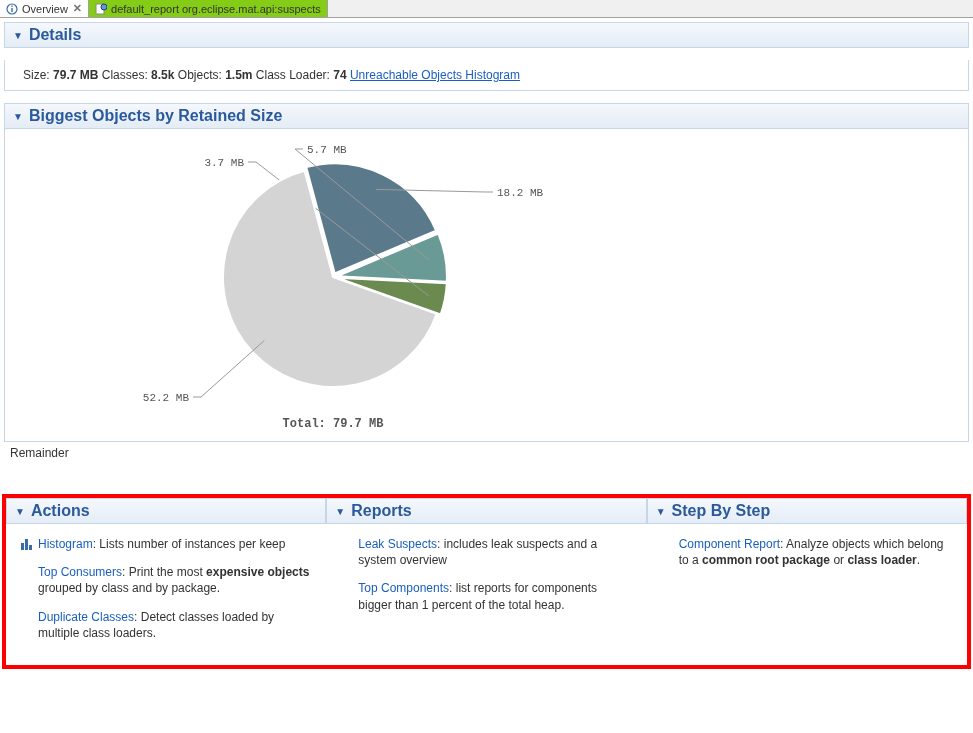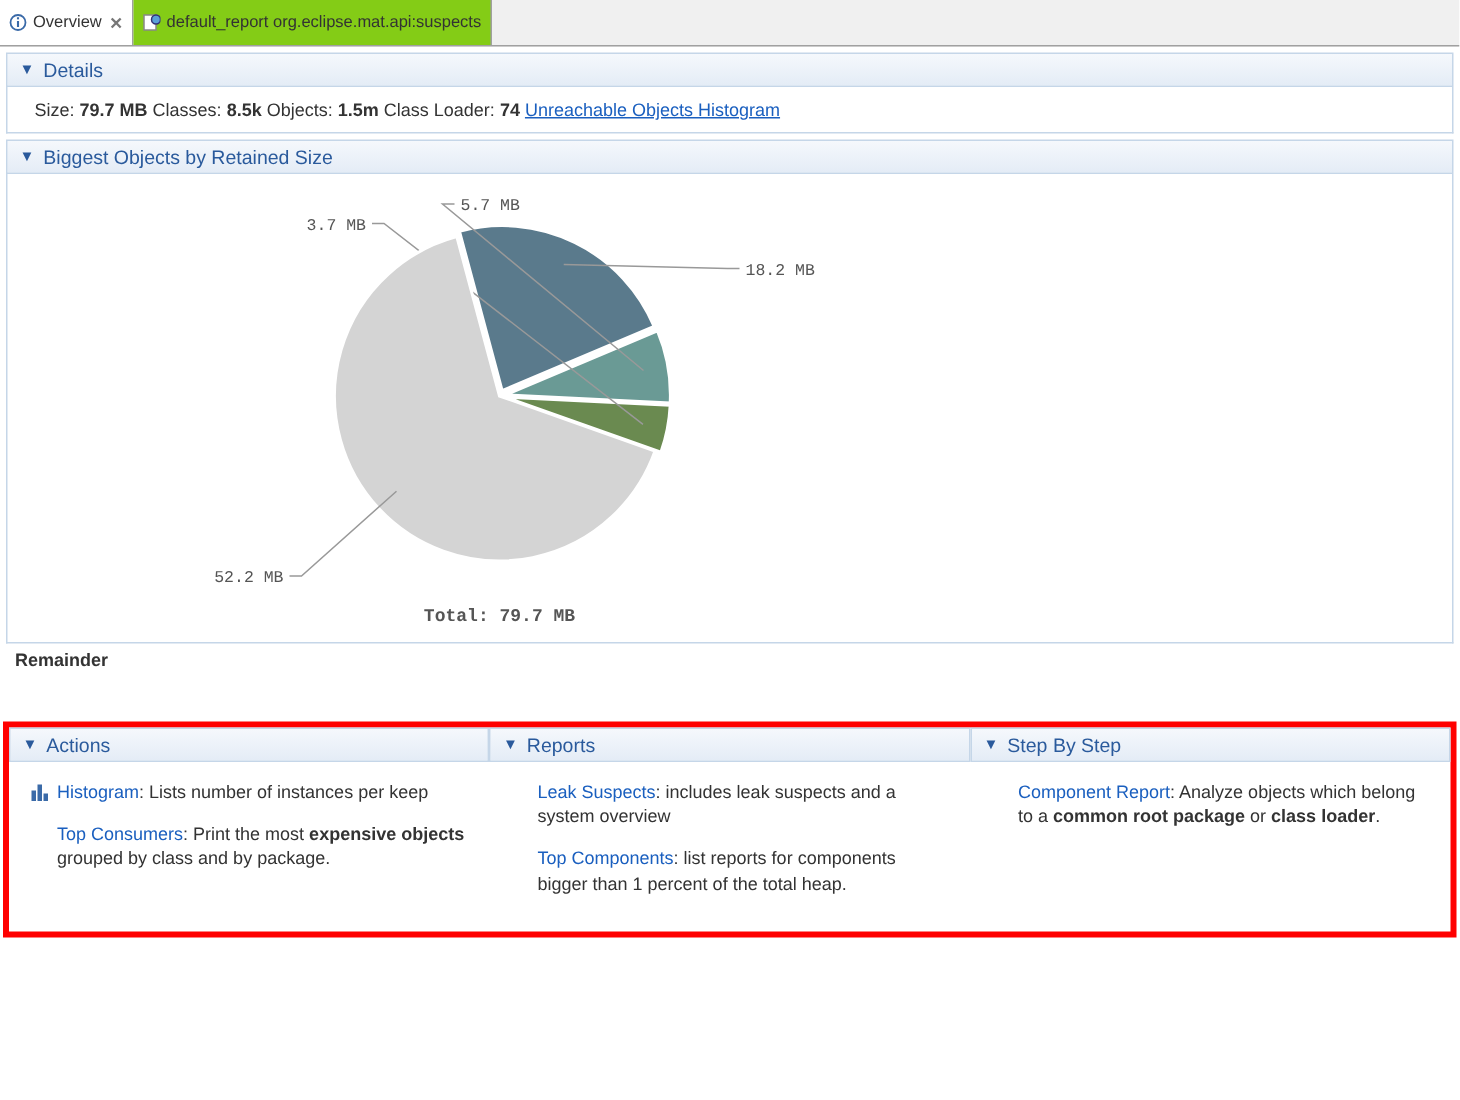--- a/index.html
+++ b/index.html
@@ -8,21 +8,21 @@
     font-family: "Segoe UI", Tahoma, sans-serif;
     font-size: 12px;
     color: #333;
     background: #fff;
     width: 973px;
   }
   .tabs {
     display: flex;
     border-bottom: 1px solid #a0a0a0;
     background: #f0f0f0;
-    height: 31px;
+    height: 18px;
   }
   .tab {
     display: flex;
     align-items: center;
     padding: 2px 6px;
     border-right: 1px solid #a0a0a0;
     background: #fff;
     height: 100%;
     font-size: 11px;
   }
@@ -37,40 +37,40 @@
     align-items: center;
     margin: 4px 4px 0 4px;
   }
   .section-bar .tw {
     color: #2a5a9c;
     margin-right: 6px;
     font-size: 10px;
   }
   .section-title {
     color: #2a5a9c;
-    font-weight: normal;
-    font-size: 13px;
+    font-weight: bold;
+    font-size: 16px;
   }
   .details-body {
     border: 1px solid #c5d6e8;
     border-top: none;
     padding: 8px 18px;
-    margin: 0 4px;
+    margin: 12px 4px;
   }
   .details-body .link { color: #1a5fbf; text-decoration: underline; cursor: pointer; }
   .bold { font-weight: bold; }
   .chart-box {
     border: 1px solid #c5d6e8;
     border-top: none;
     margin: 0 4px;
     padding: 8px 8px 4px 8px;
     text-align: center;
   }
   .remainder {
-    font-weight: bold;
+    font-weight: normal;
     padding: 4px 10px;
     font-size: 12px;
   }
   .columns {
     display: flex;
     border: 4px solid #ff0000;
     margin: 30px 2px 2px 2px;
   }
   .col {
     flex: 1;
@@ -174,20 +174,24 @@
               <rect x="5" y="2" width="3" height="11" fill="#3a6aa8"></rect>
               <rect x="9" y="8" width="3" height="5" fill="#3a6aa8"></rect>
             </svg>
         </span>
         <span class="txt"><span class="link">Histogram</span><span>: Lists number of instances per keep</span></span>
       </div>
       <div class="item">
         <span class="icon"></span>
         <span class="txt"><span class="link">Top Consumers</span><span>: Print the most </span><span class="bold">expensive objects</span><span> grouped by class and by package.</span></span>
       </div>
+      <div class="item">
+        <span class="icon"></span>
+        <span class="txt"><span class="link">Duplicate Classes</span><span>: Detect classes loaded by multiple class loaders.</span></span>
+      </div>
     </div>
   </div>
 
   <div class="col">
     <div class="section-bar">
       <span class="tw">▼</span>
       <span class="section-title">Reports</span>
     </div>
     <div class="col-body">
       <div class="item">

